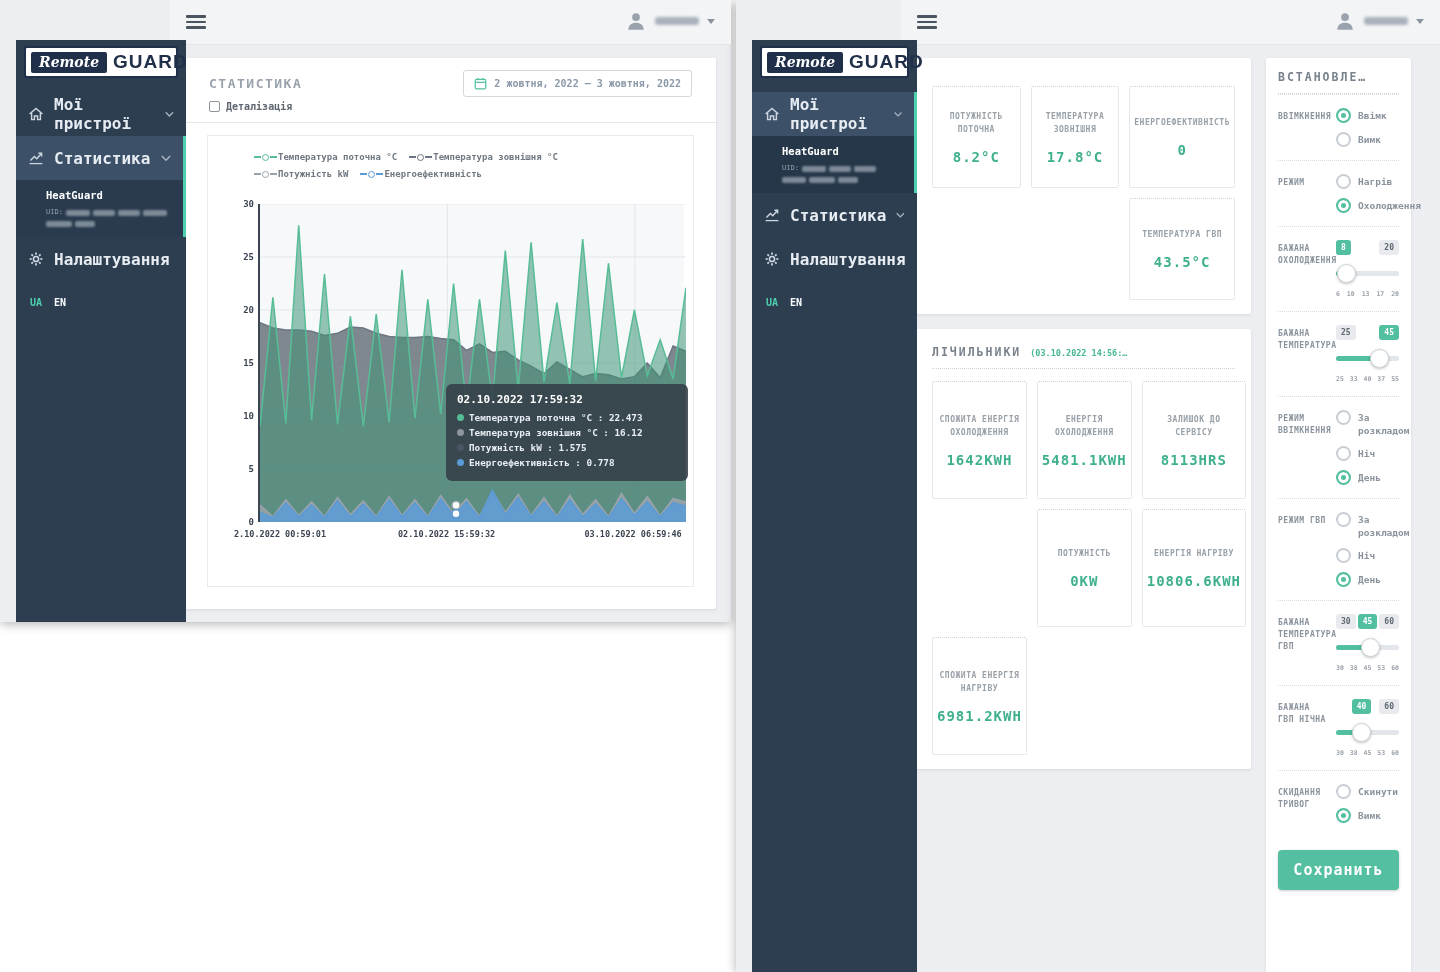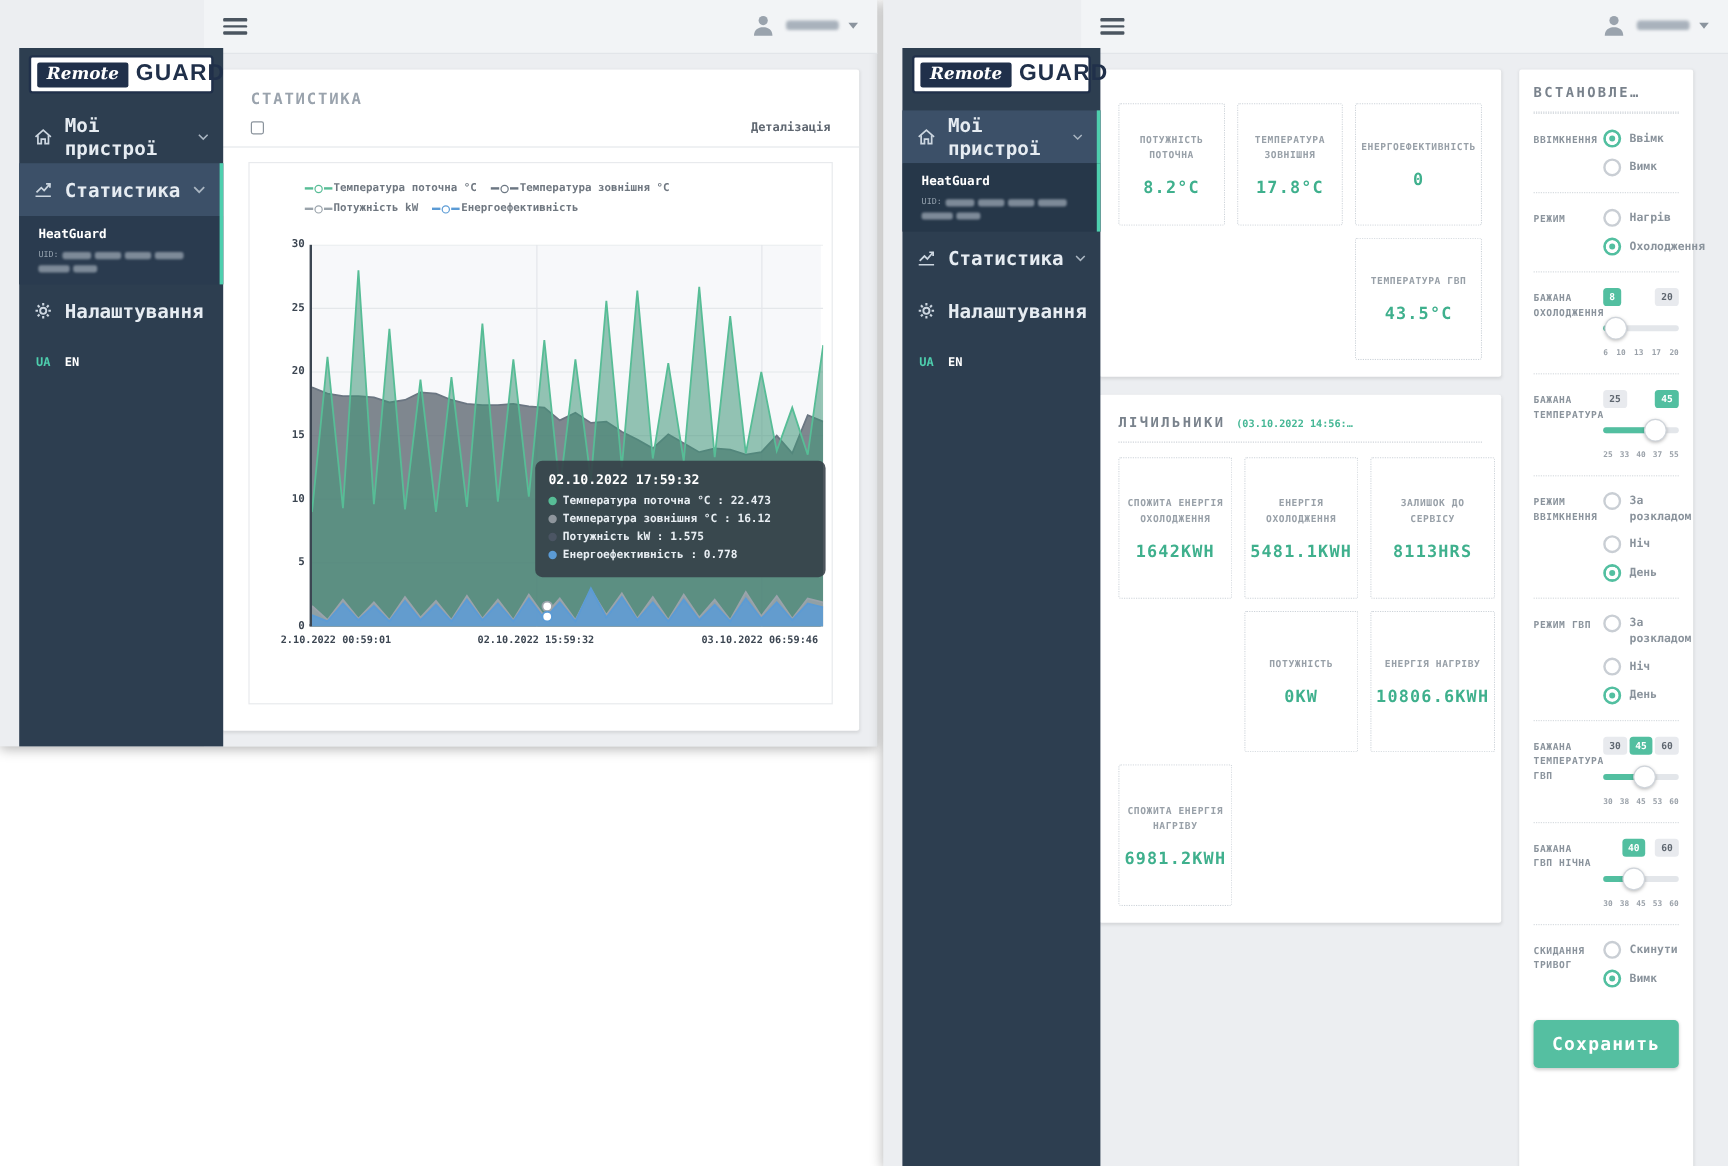--- a/index.html
+++ b/index.html
@@ -16,21 +16,21 @@
           padding:3px 5px; display:flex; align-items:center; gap:6px; }
   .logo-script { font-family:"DejaVu Serif", serif; font-style:italic; font-weight:bold;
                  background:#20304a; color:#fff; padding:2px 8px 3px; border-radius:2px; font-size:14px; }
   .logo-bold { font-family:"Liberation Sans", sans-serif; font-weight:bold; color:#20304a;
                font-size:19px; letter-spacing:1px; }
   .nav-item { display:flex; align-items:center; gap:10px; padding:0 12px; height:44px;
               font-size:16px; font-weight:bold; color:#e6ecf2; cursor:pointer; }
   .nav-item.active { background:#3c5068; border-right:3px solid #4ecfae; }
   .nicon { width:16px; height:16px; color:#ccd6e0; flex:0 0 auto; }
   .chev  { margin-left:auto; width:10px; height:7px; color:#aab6c2; }
-  .submenu { background:#263749; padding:9px 12px 10px 16px; border-right:3px solid #4ecfae; cursor:pointer; }
+  .submenu { background:#263749; padding:9px 12px 10px 30px; border-right:3px solid #4ecfae; cursor:pointer; }
   .win-left .submenu { background:#2a3b4f; }
   .device-name { font-size:10.5px; font-weight:bold; color:#fff; margin-bottom:6px; }
   .uid-line { font-size:7px; color:#93a0ad; display:flex; gap:3px; align-items:center; flex-wrap:wrap; line-height:11px; }
   .bbar { display:inline-block; height:6px; border-radius:2px; background:#7d8a98; filter:blur(1px); }
   .lang { display:flex; gap:12px; padding:16px 14px; font-size:10px; font-weight:bold; }
   .lang .ua { color:#4ecfae; cursor:default; }
   .lang .en { color:#fff; cursor:pointer; }
 
   
   .topbar { position:absolute; left:170px; right:0; top:0; height:45px; background:#f2f4f6;
@@ -50,21 +50,21 @@
   .card { background:#fff; box-shadow:0 1px 3px rgba(0,0,0,.10); border-radius:2px; }
 
   
   .stats-card { position:absolute; left:15px; right:15px; top:13px; height:551px; }
   .stats-head { padding:18px 24px 0; position:relative; }
   .page-title { font-size:13px; font-weight:bold; color:#9aa3ad; letter-spacing:1.5px; }
   .datebox { position:absolute; right:24px; top:12px; border:1px solid #d3d8de; border-radius:3px;
              padding:6px 10px; display:flex; align-items:center; gap:7px; font-size:10px;
              font-weight:bold; color:#8b99a8; cursor:pointer; background:#fff; }
   .datebox svg { width:13px; height:13px; }
-  .detail-row { display:flex; justify-content:space-between; align-items:center; gap:6px;
+  .detail-row { display:flex; justify-content:flex-start; align-items:center; gap:6px;
                 padding:10px 24px 0; font-size:10px; font-weight:bold; color:#5f6771; }
   .cbox { width:11px; height:11px; border:1.5px solid #8a939c; border-radius:2px; background:#fff; cursor:pointer; }
   .head-div { border-top:1px solid #e5e8eb; margin:10px 0 0; }
 
   .chart-box { position:relative; margin:12px 22px 0; border:1px solid #e8eaed; height:452px; background:#fff; }
   .legend { position:absolute; left:46px; top:16px; width:420px; display:flex; flex-wrap:wrap; }
   .lg-item { display:inline-flex; align-items:center; margin:0 12px 7px 0; font-size:9px;
              color:#6f7780; font-weight:bold; cursor:pointer; }
   .lg-line { width:7px; height:1.5px; }
   .lg-circ { width:7px; height:7px; border:1.5px solid; border-radius:50%; background:#fff; margin:0 1px; }
@@ -209,20 +209,29 @@
         </svg>
       <i class="ubar"></i>
       <i class="caret"></i>
     </div>
   </header>
 
   <main class="content">
     <section class="card stats-card">
       <div class="stats-head">
         <h1 class="page-title">СТАТИСТИКА</h1>
+        <div class="datebox">
+          <svg viewBox="0 0 16 16">
+              <rect x="1.5" y="3" width="13" height="11.5" rx="1.5" fill="none" stroke="#52bfa0" stroke-width="1.5"></rect>
+              <line x1="1.5" y1="6.5" x2="14.5" y2="6.5" stroke="#52bfa0" stroke-width="1.5"></line>
+              <line x1="5" y1="1.2" x2="5" y2="4" stroke="#52bfa0" stroke-width="1.5"></line>
+              <line x1="11" y1="1.2" x2="11" y2="4" stroke="#52bfa0" stroke-width="1.5"></line>
+            </svg>
+          <span>2 жовтня, 2022 — 3 жовтня, 2022</span>
+        </div>
       </div>
       <div class="detail-row">
         <span class="cbox"></span>
         <span>Деталізація</span>
       </div>
       <div class="head-div"></div>
 
       <div class="chart-box">
         <div class="legend" id="legend">
             <span class="lg-item">

